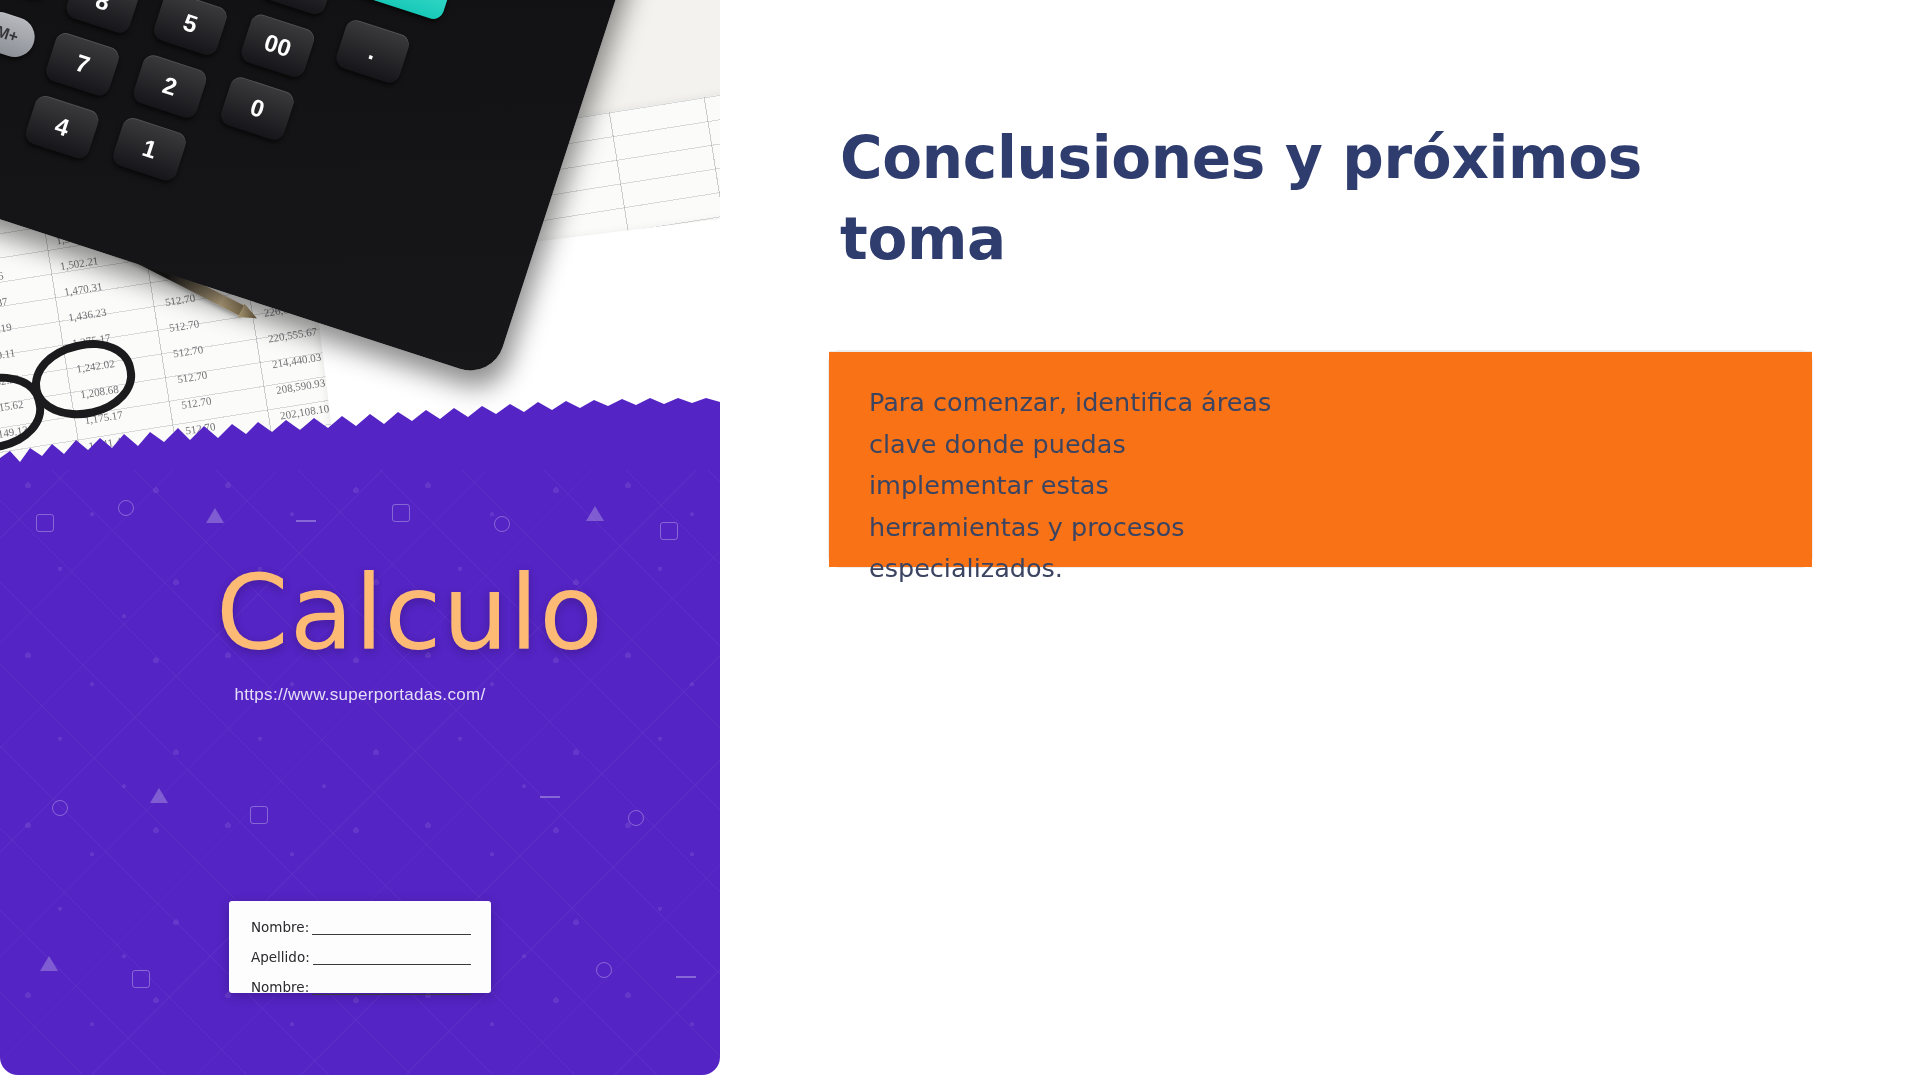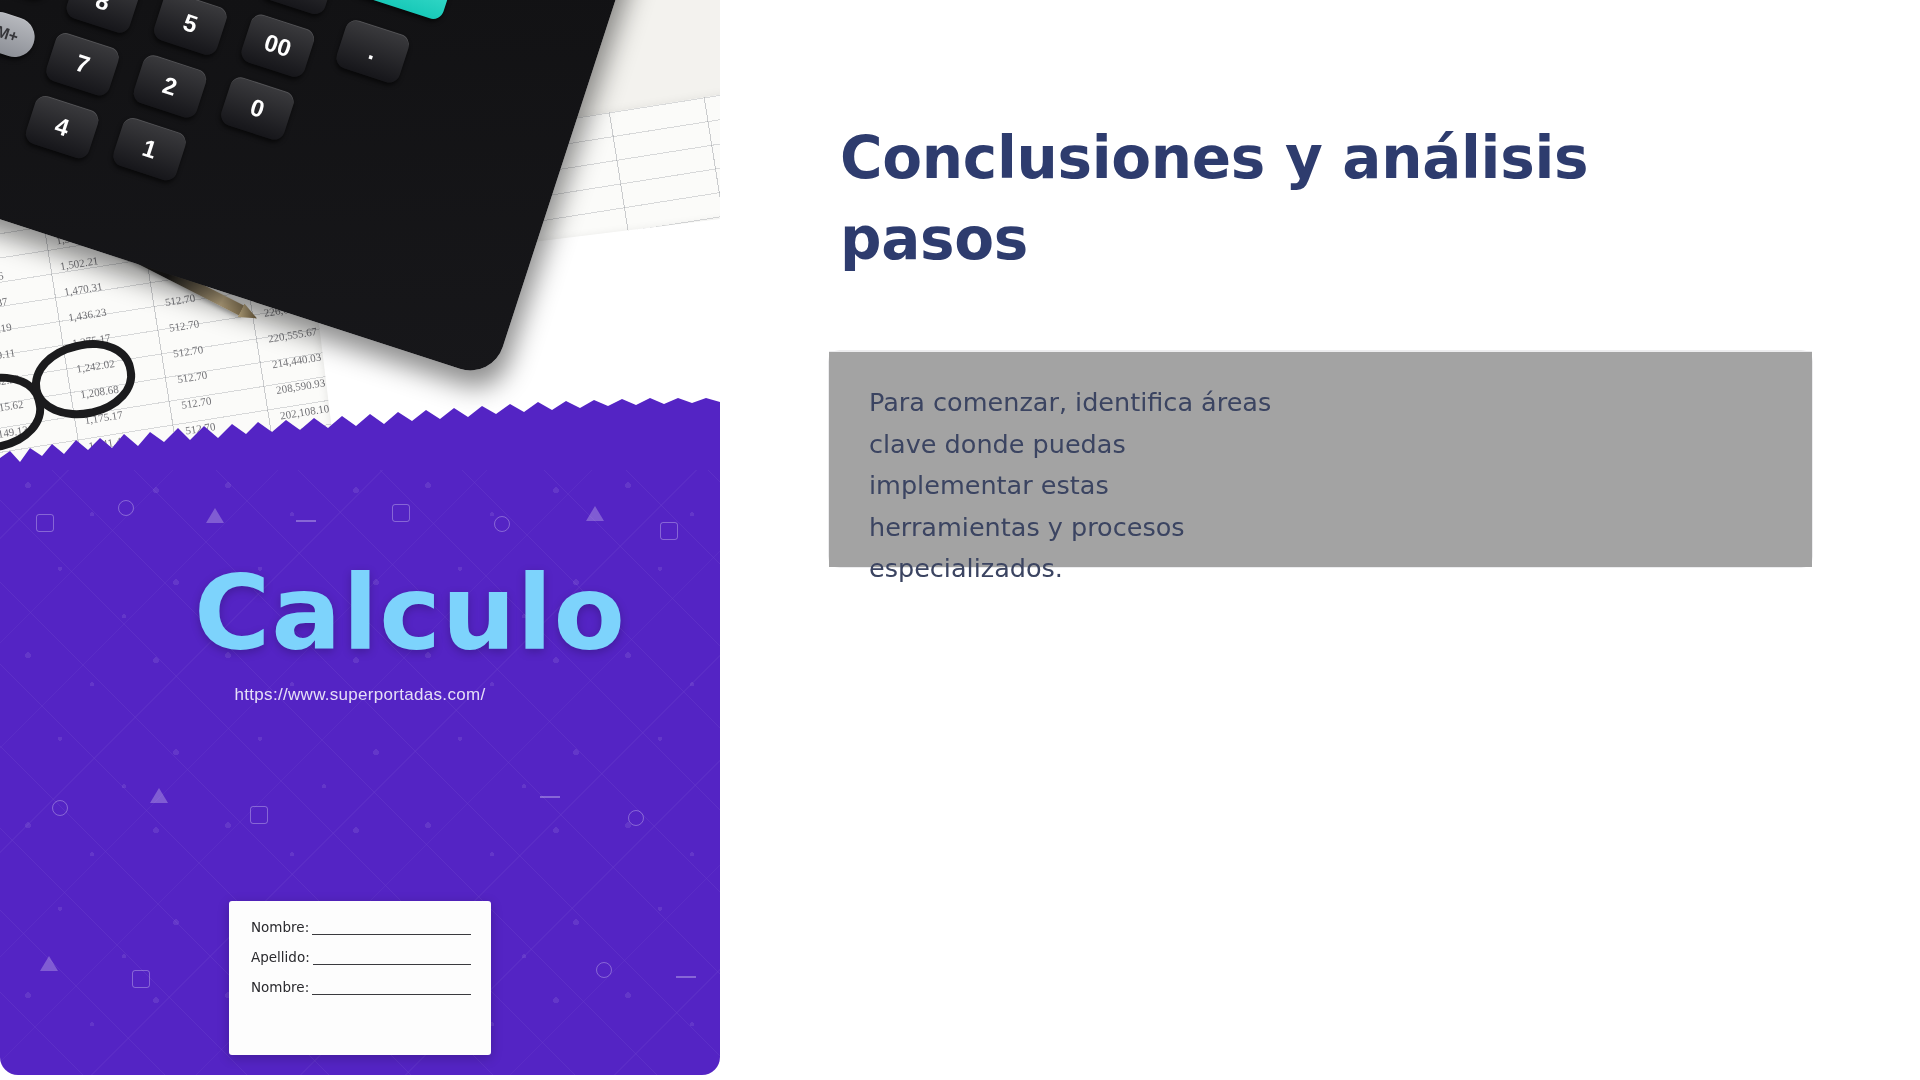--- a/index.html
+++ b/index.html
@@ -140,32 +140,32 @@
   .shape.tri {
     border:none; width:0; height:0;
     border-left:9px solid transparent; border-right:9px solid transparent;
     border-bottom:15px solid rgba(255,255,255,.26);
   }
   .shape.dash { width:20px; height:0; border-top:2px solid rgba(255,255,255,.30); border-left:none;border-right:none;border-bottom:none;}
 
   .cover-title {
     position:absolute; left:0; top:82px; width:820px;
     text-align:center;
-    font-size:104px; font-weight:700; color:#7dd3fc;
+    font-size:104px; font-weight:400; color:#fdba74;
     letter-spacing:1px;
     text-shadow:0 3px 10px rgba(0,0,0,.22);
     font-family:"DejaVu Sans", sans-serif;
   }
   .cover-url {
     position:absolute; left:0; top:215px; width:720px;
     text-align:center;
     font-size:17px; color:#e5def7; letter-spacing:.3px;
   }
   .nameplate {
-    position:absolute; left:229px; top:431px; width:262px; height:154px;
+    position:absolute; left:229px; top:431px; width:262px; height:92px;
     background:#fdfdfd; border-radius:3px;
     box-shadow:0 3px 12px rgba(0,0,0,.22);
     padding:18px 20px 12px 22px;
   }
   .np-row {
     display:flex; align-items:flex-end;
     font-size:13.5px; color:#2a2a2e; margin-bottom:14px;
     font-family:"DejaVu Sans", sans-serif;
   }
   .np-row .lbl { white-space:nowrap; margin-right:3px; }
@@ -181,21 +181,21 @@
     font-family:"DejaVu Sans", sans-serif;
   }
 
   .table {
     position:absolute; left:0px; top:350px; width:985px;
     border:1px solid #ececee;
     border-radius:12px;
     background:#ffffff;
   }
   .trow { display:flex; }
-  .trow.alt { background:#a3a3a3; border-top:1px solid #ececee; }
+  .trow.alt { background:#f97316; border-top:1px solid #ececee; }
   .trow.alt .tcell:first-child { border-bottom-left-radius:11px; }
   .trow.alt .tcell:last-child  { border-bottom-right-radius:11px; }
   .tcell {
     width:50%;
     padding:30px 36px 34px 40px;
     font-size:25.5px; line-height:1.63;
     color:#3b4461;
     font-family:"DejaVu Sans", sans-serif;
     overflow:visible;
   }
@@ -348,21 +348,21 @@
         <div class="np-row">
           <span class="lbl">Nombre:</span>
           <span class="line"></span>
         </div>
       </div>
     </div>
   </div>
 
   <div class="content">
 
-    <h1 class="heading">Conclusiones y análisis pasos</h1>
+    <h1 class="heading">Conclusiones y próximos toma</h1>
 
     <div class="table">
       <div class="trow">
       </div>
       <div class="trow alt">
         <div class="tcell">Para comenzar, identifica áreas clave donde puedas implementar estas herramientas y procesos especializados.</div>
       </div>
     </div>
   </div>
 

